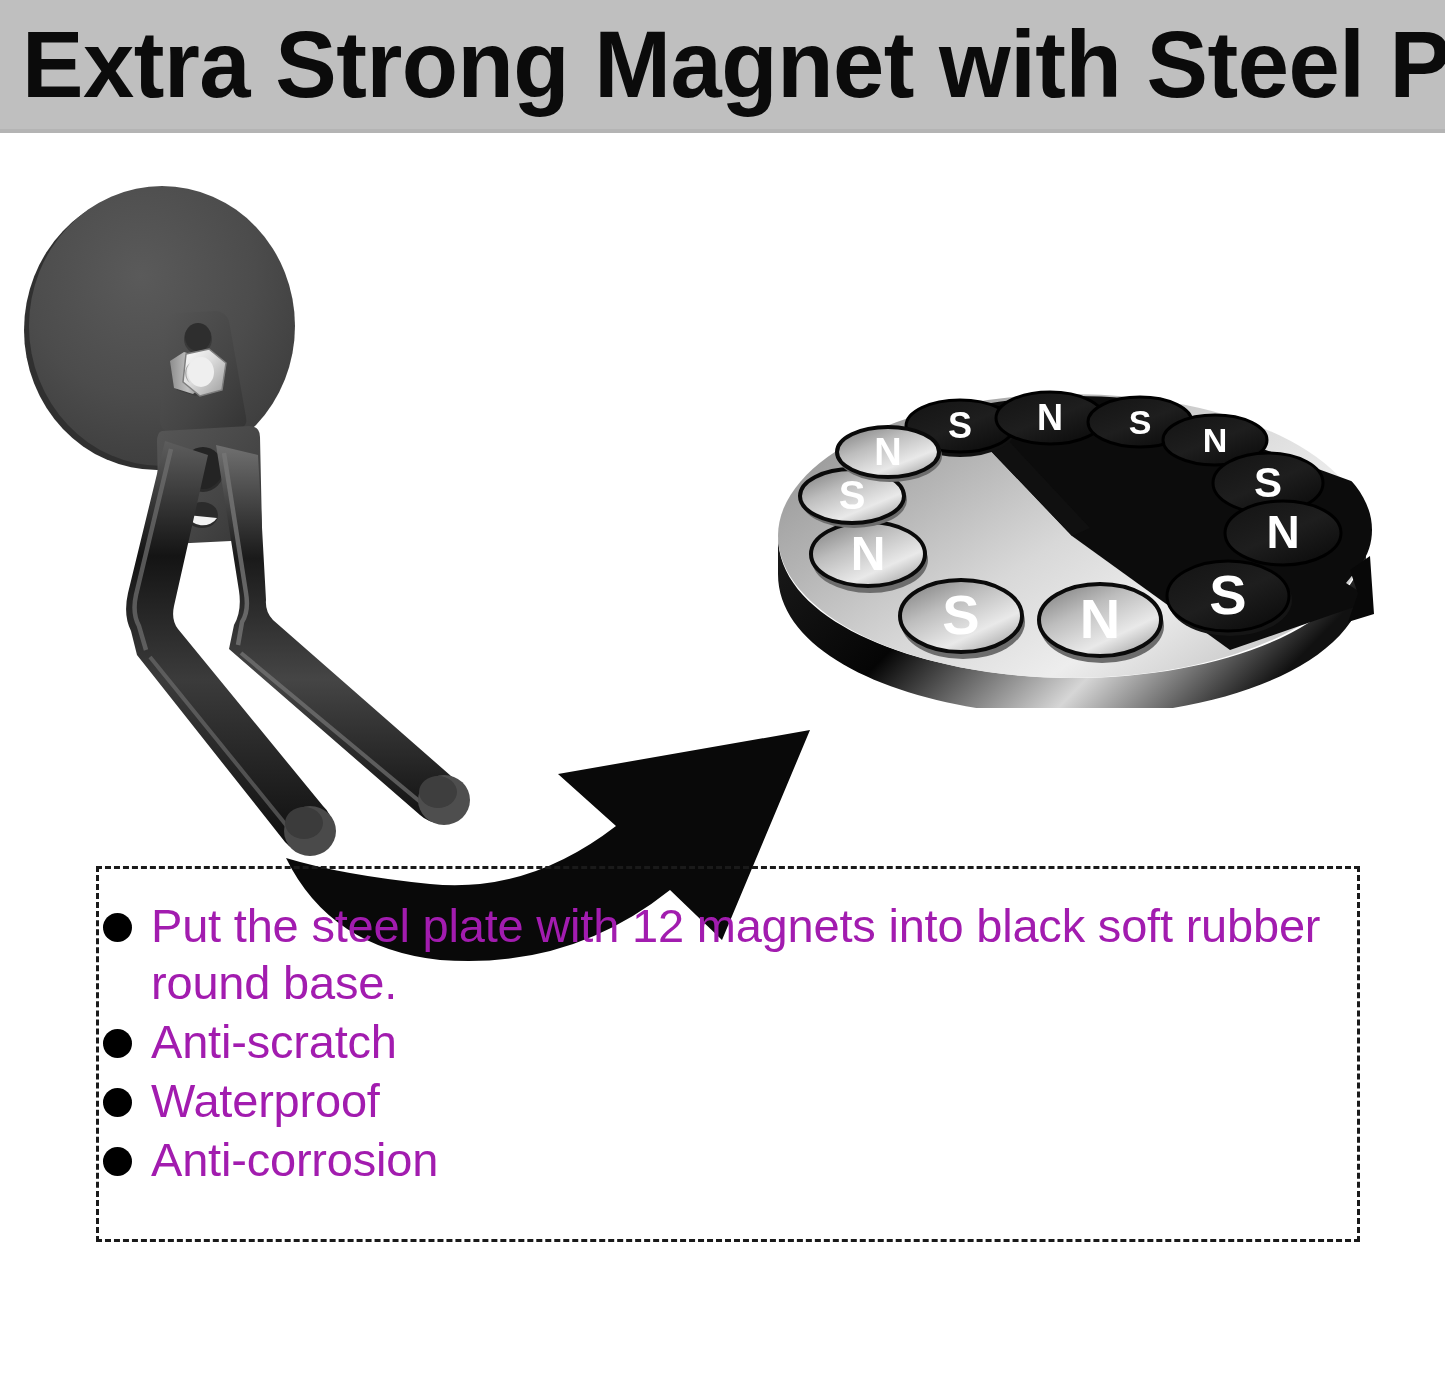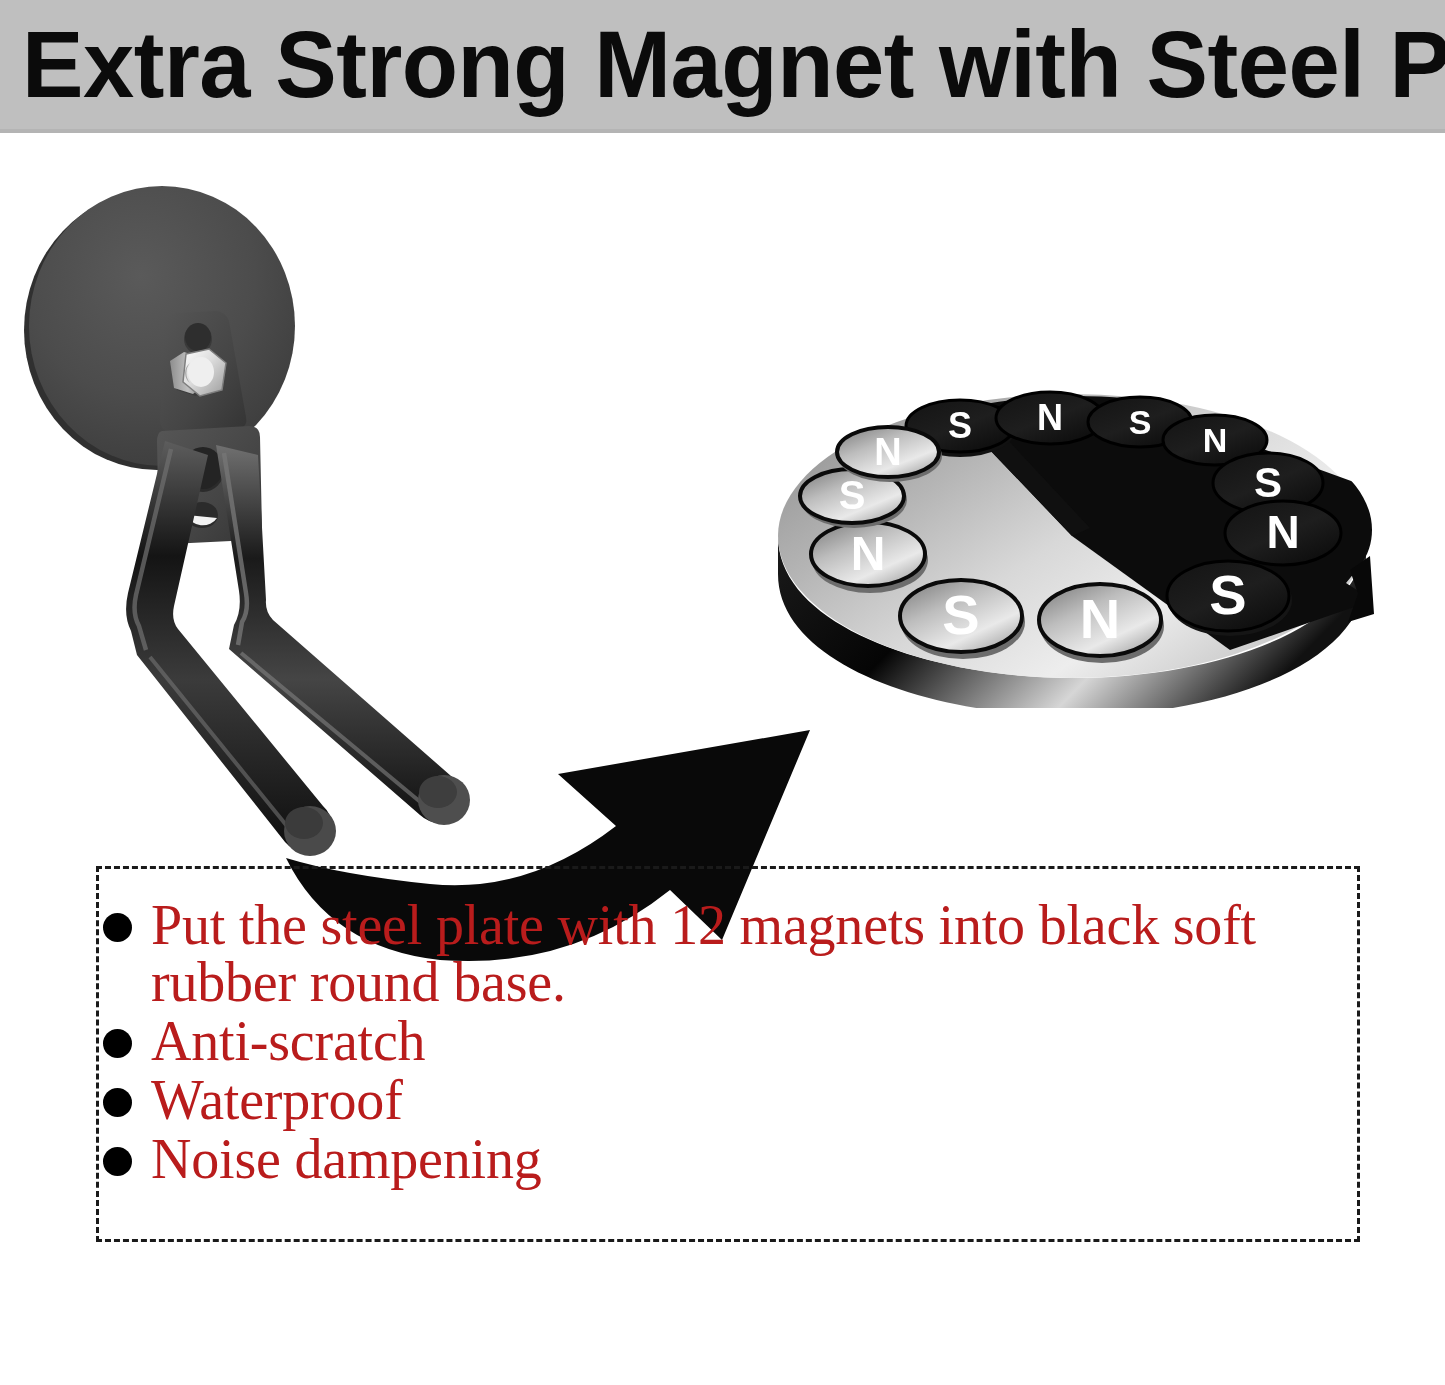--- a/index.html
+++ b/index.html
@@ -98,24 +98,24 @@
     top: 28px;
     width: 100%;
     list-style: none;
     margin: 0;
     padding: 0;
   }
   .feature-item {
     position: relative;
     padding-left: 52px;
     margin: 0 0 2px 0;
-    font-size: 56px;
+    font-size: 47px;
     line-height: 57px;
-    color: #b91c1c;
-    font-family: Liberation Serif, serif;
+    color: #a21caf;
+    font-family: Liberation Sans, sans-serif;
     font-weight: 400;
     letter-spacing: -0.2px;
   }
   .feature-item .bullet-dot {
     position: absolute;
     left: 4px;
     top: 16px;
     width: 29px;
     height: 29px;
     border-radius: 50%;
@@ -392,16 +392,16 @@
     <li class="feature-item">
       <span class="bullet-dot"></span>
       <span class="feature-text">Anti-scratch</span>
     </li>
     <li class="feature-item">
       <span class="bullet-dot"></span>
       <span class="feature-text">Waterproof</span>
     </li>
     <li class="feature-item">
       <span class="bullet-dot"></span>
-      <span class="feature-text">Noise dampening</span>
+      <span class="feature-text">Anti-corrosion</span>
     </li>
   </ul>
 </div>
 
 </body></html>

